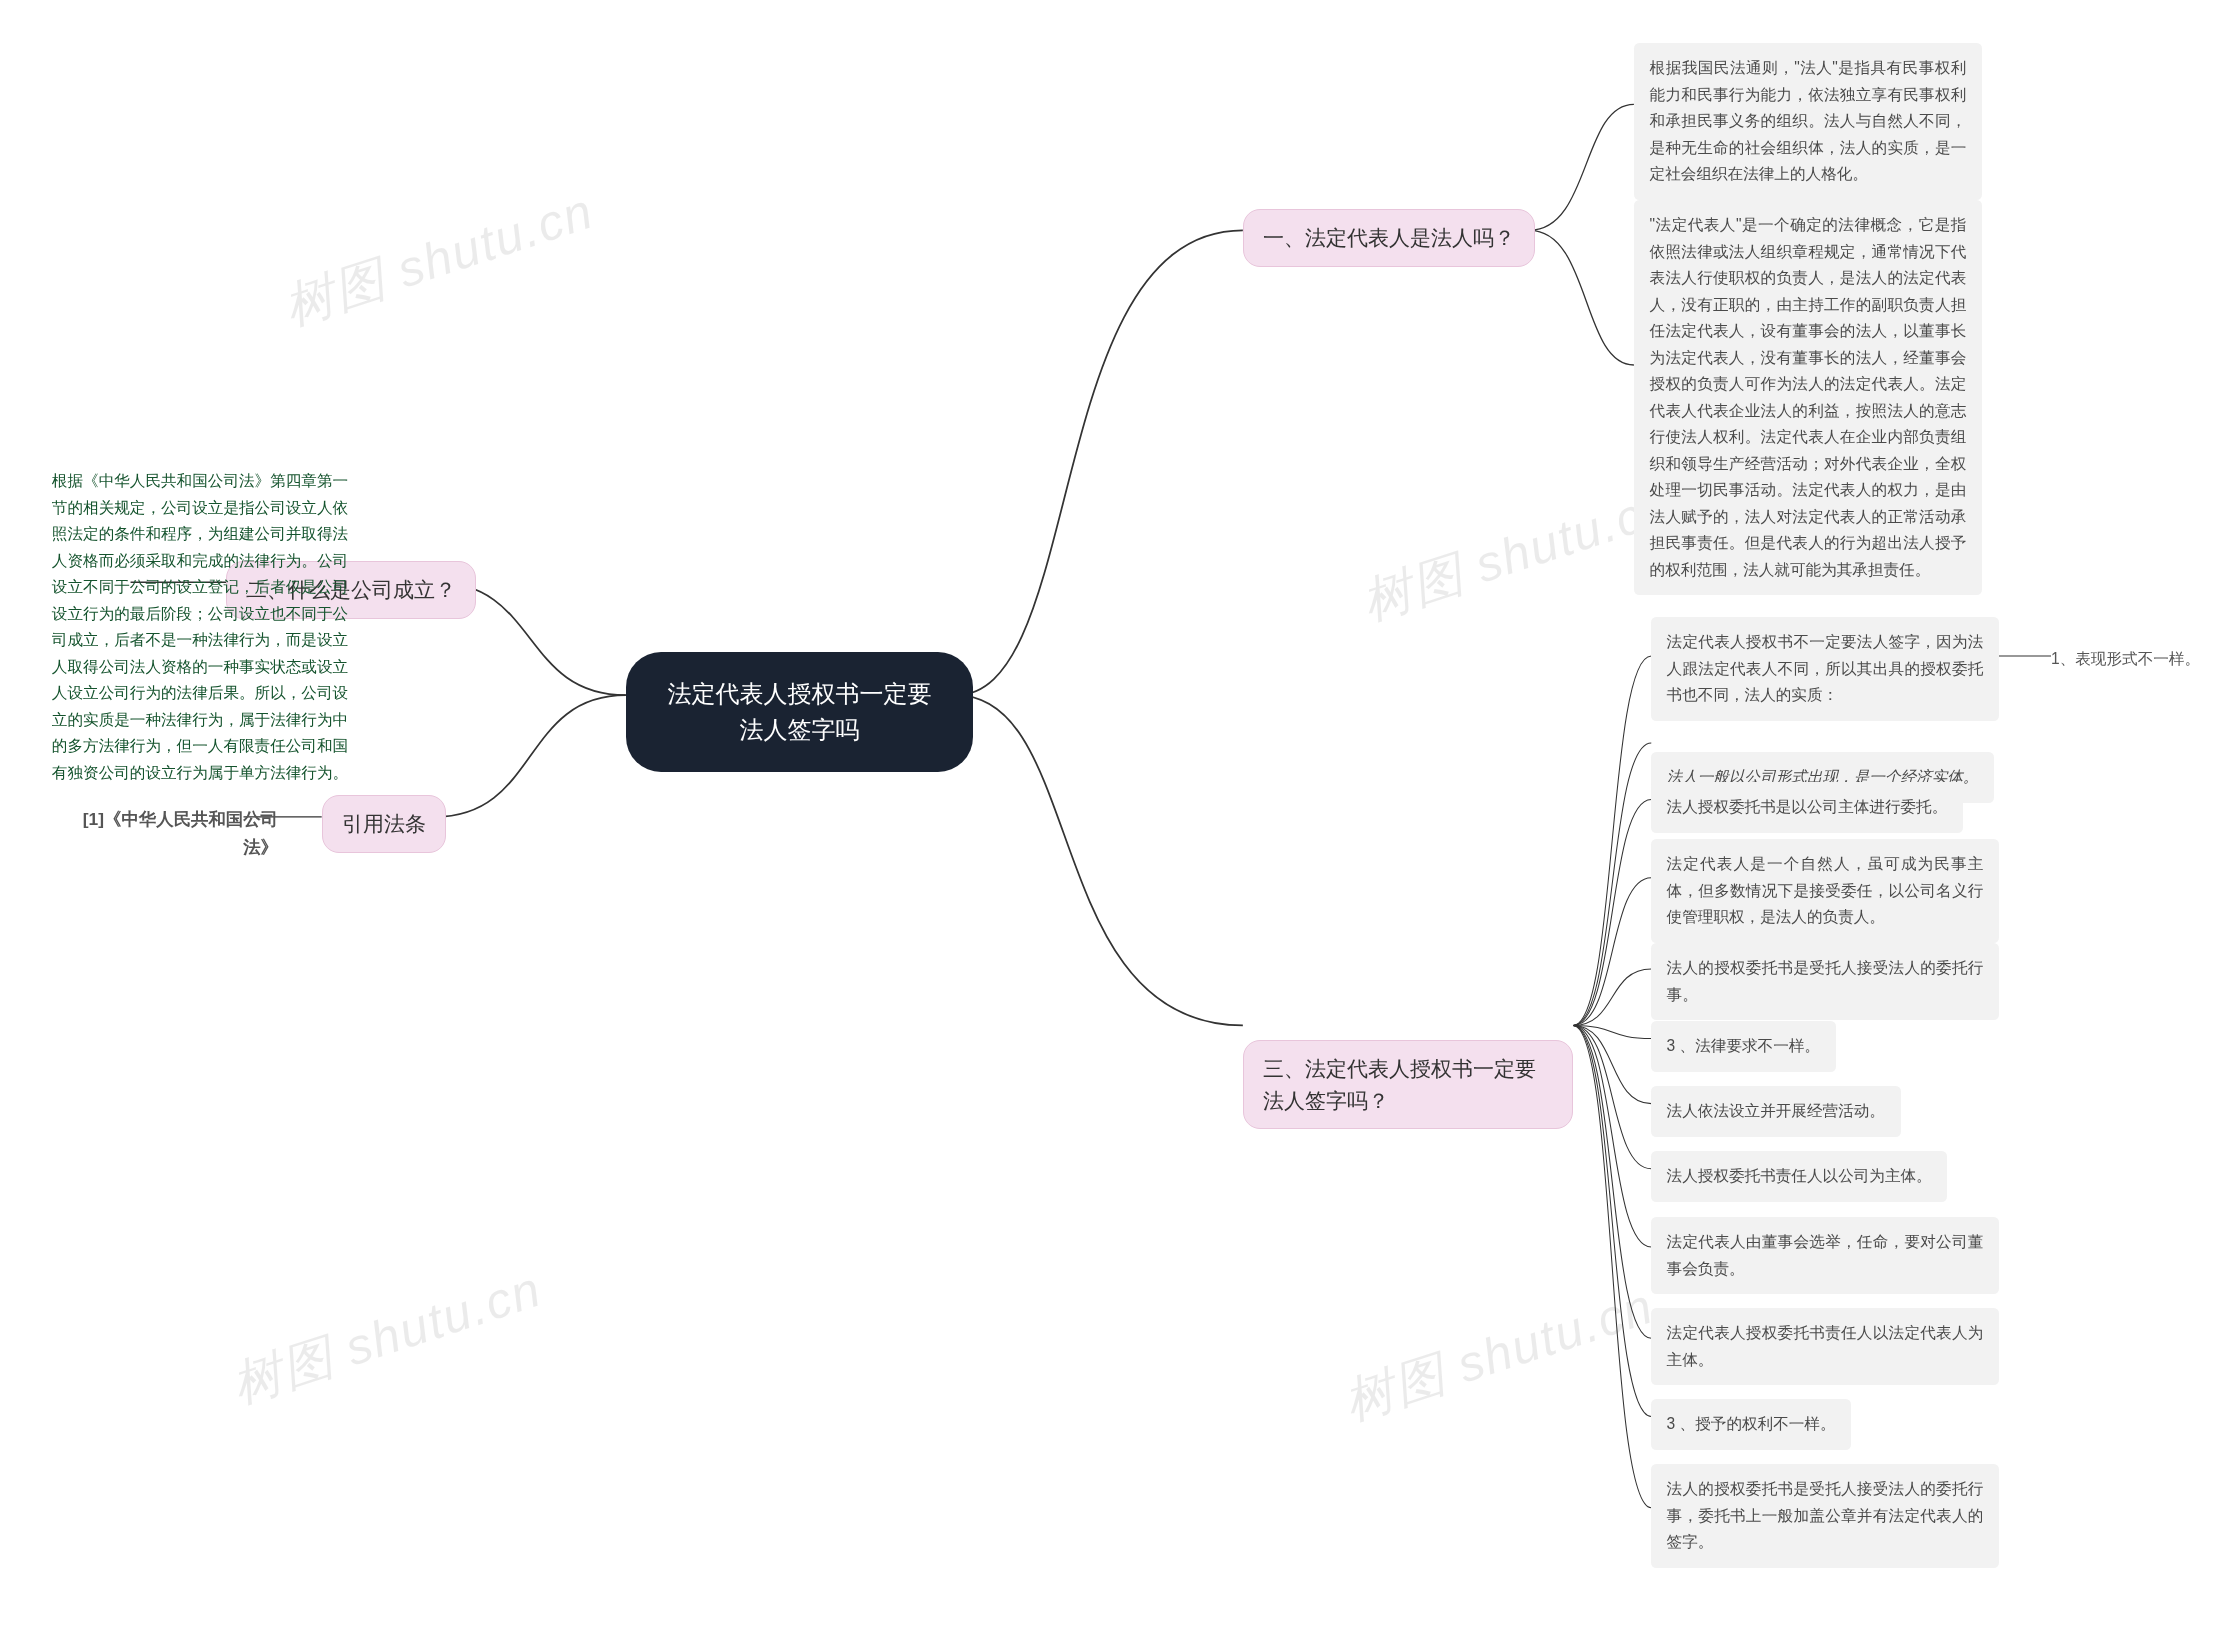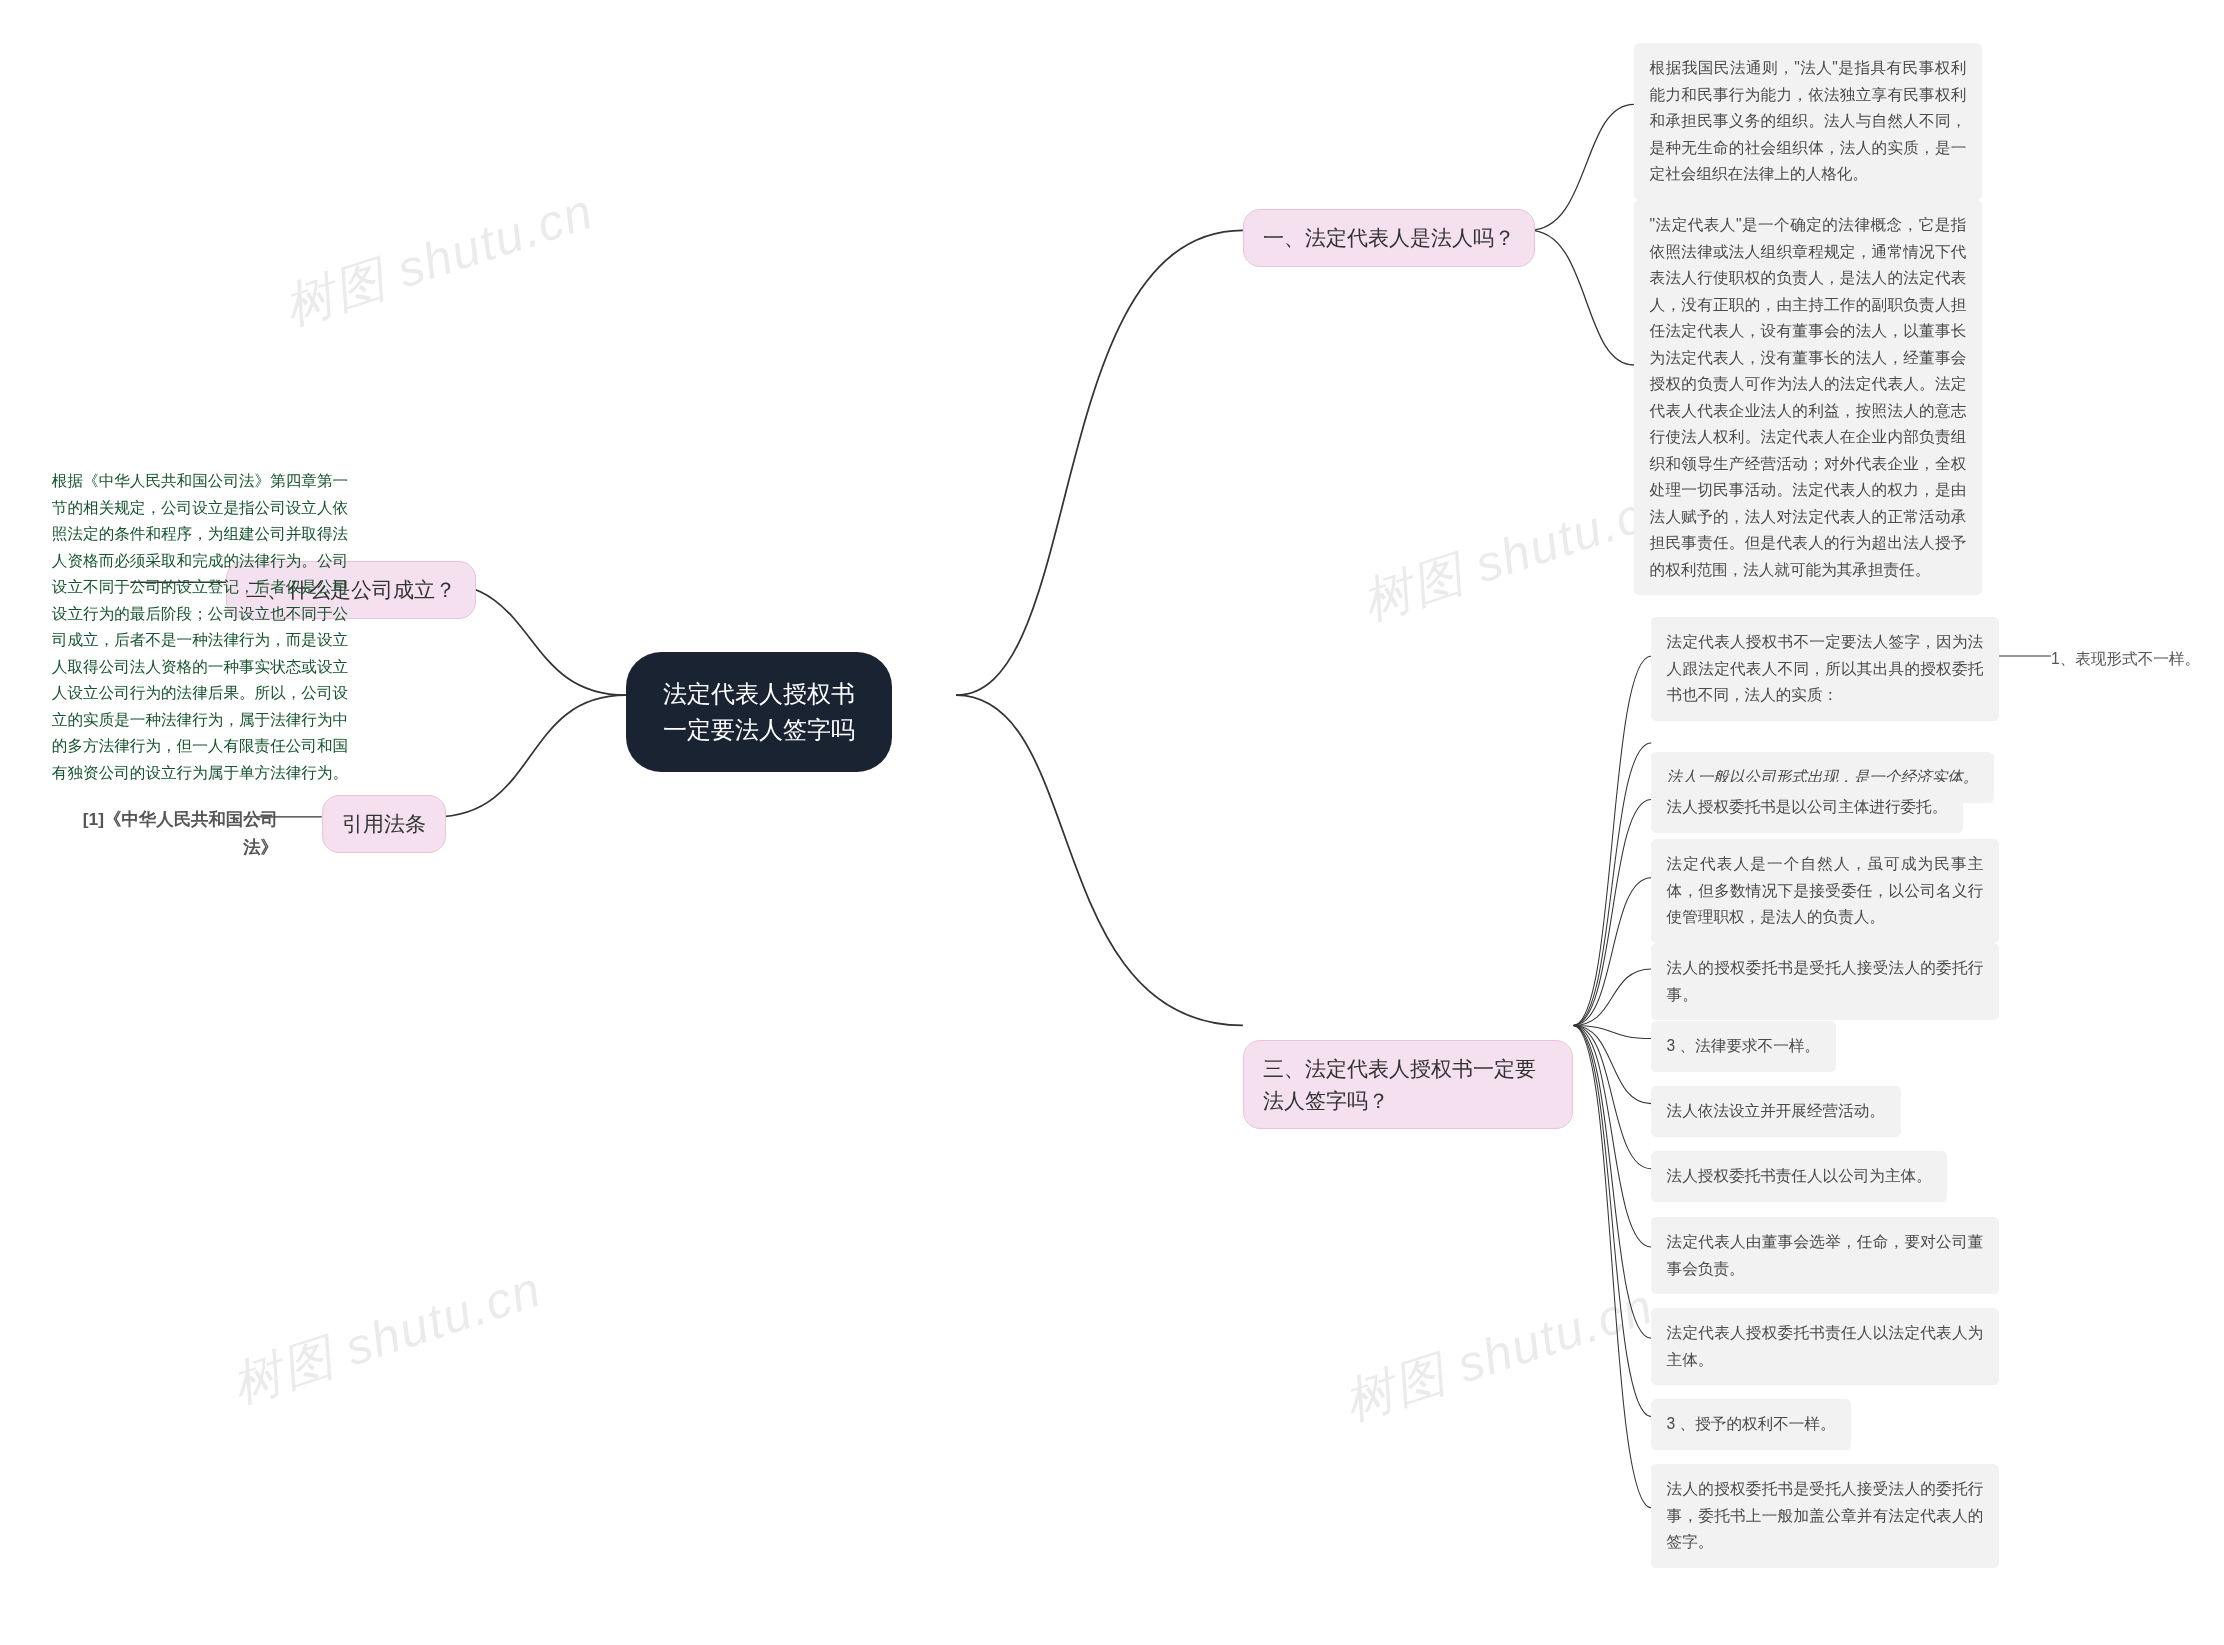--- a/index.html
+++ b/index.html
@@ -2,21 +2,21 @@
 <html style="font-size:14px"><head>
 <meta charset="utf-8">
 <style>
   * { margin: 0; padding: 0; box-sizing: border-box; }
   html, body { width: 2225px; height: 1645px; background: #ffffff; font-family: "Microsoft YaHei", "PingFang SC", sans-serif; position: relative; overflow: hidden; }
   svg.connectors { position: absolute; top: 0; left: 0; width: 2225px; height: 1645px; pointer-events: none; }
   .node { position: absolute; }
   .root {
     background: #1a2332; color: #fff; border-radius: 35px;
     padding: 24px 35px; font-size: 24px; line-height: 1.5; text-align: center;
-    width: 266px;
+    width: 347px;
   }
   .branch {
     background: #f4e0ee; color: #333; border: 0.9px solid #e8c5db;
     border-radius: 17px; padding: 12px 19px; font-size: 21px; line-height: 1.5;
     max-width: 330px;
   }
   .leaf {
     background: #f2f2f2; color: #4a4a4a;
     border-radius: 5.2px; padding: 12px 15.6px; font-size: 15.6px; line-height: 1.7;
     max-width: 348px; text-align: justify;

